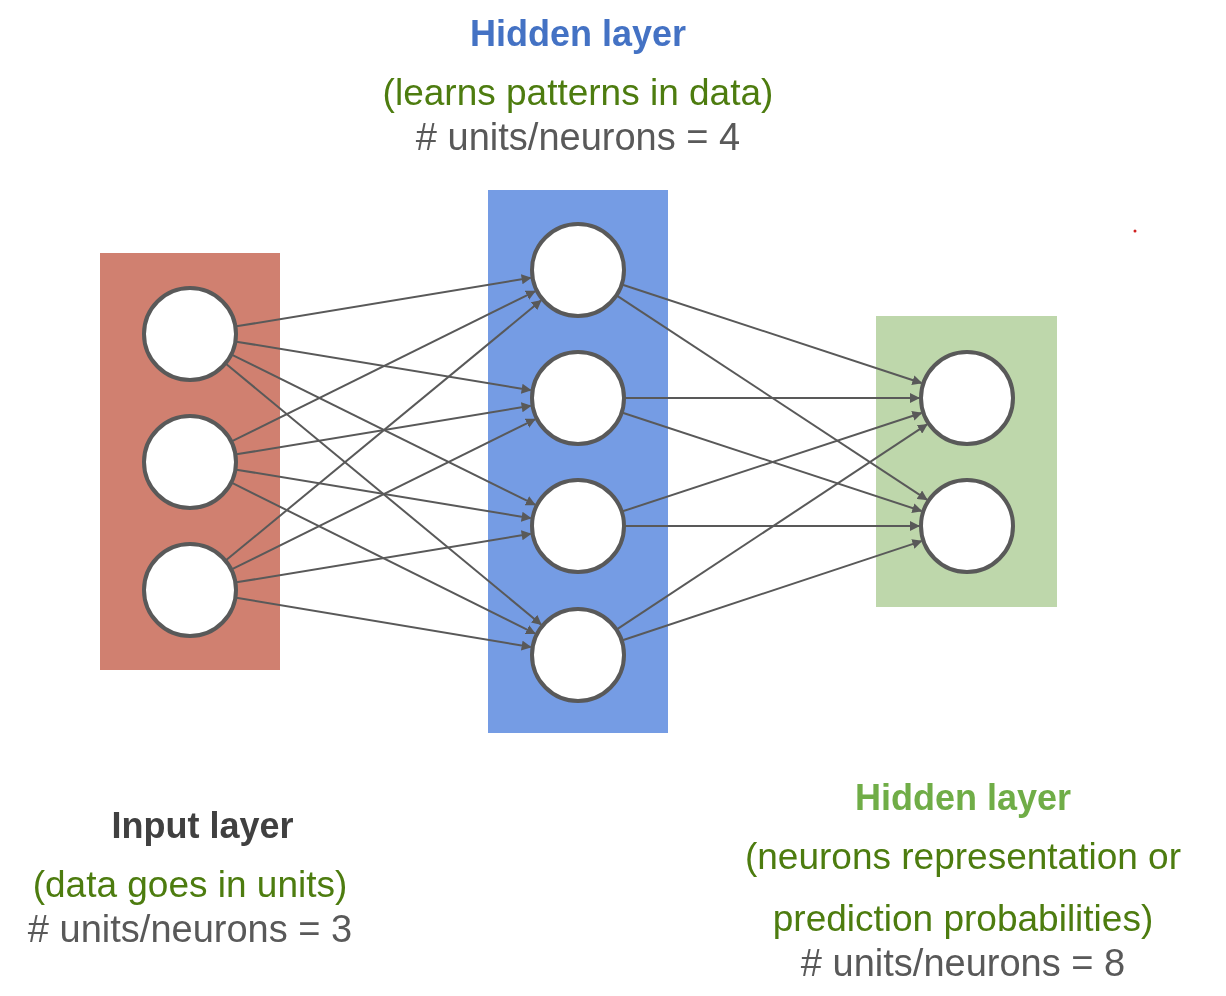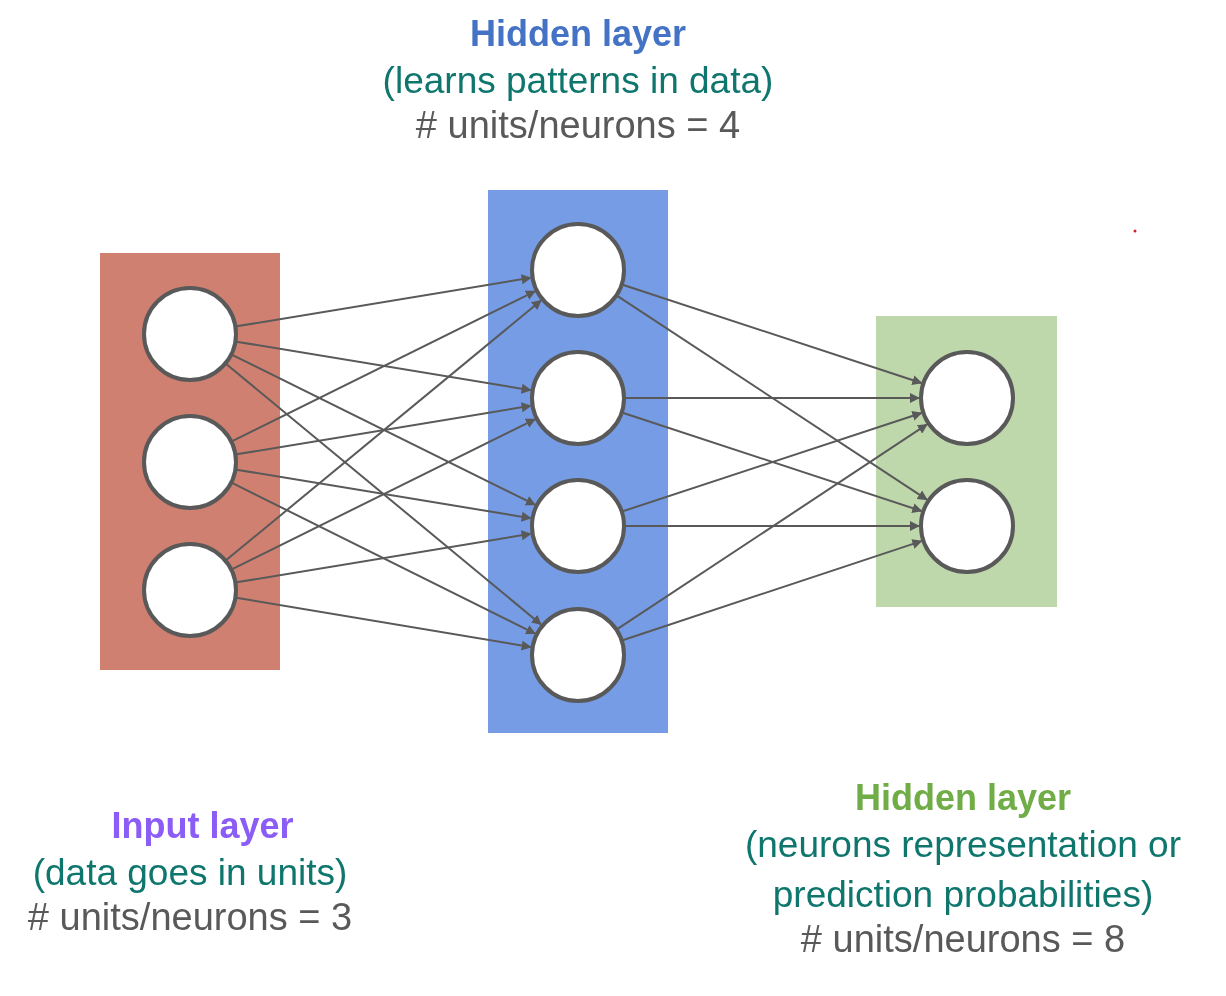--- a/index.html
+++ b/index.html
@@ -1,25 +1,25 @@
 <!DOCTYPE html>
 <html><head>
 <meta charset="utf-8">
 <style>
   html, body { margin:0; padding:0; background:#ffffff; }
   body { width:1226px; height:996px; position:relative; overflow:hidden; font-family:"Liberation Sans", sans-serif; }
   #diagram { position:absolute; left:0; top:0; }
   .label { position:absolute; text-align:center; white-space:nowrap; }
   .title { font-weight:bold; font-size:36px; line-height:44px; }
-  .sub { font-size:37px; line-height:50px; color:#0f766e; }
+  .sub { font-size:37px; line-height:50px; color:#4d7c0f;margin-top:12px; }
   .units { font-size:38px; line-height:38px; color:#595959; }
   #hidden-label { left:278px; width:600px; top:12px; }
   #hidden-label .title { color:#4472c4; }
   #input-label { left:0px; width:380px; top:804px; }
-  #input-label .title { color:#8b5cf6;padding-left:25px; }
+  #input-label .title { color:#404040;padding-left:25px; }
   #output-label { left:700px; width:526px; top:776px; }
   #output-label .title { color:#70ad47; }
 </style>
 </head>
 <body>
 
 <svg id="diagram" width="1226" height="996" viewBox="0 0 1226 996" xmlns="http://www.w3.org/2000/svg">
   <defs>
     <marker id="arrow" markerWidth="10" markerHeight="10" refX="9" refY="5" orient="auto" markerUnits="userSpaceOnUse">
       <path d="M0,0 L10,5 L0,10 z" fill="#595959"></path>

